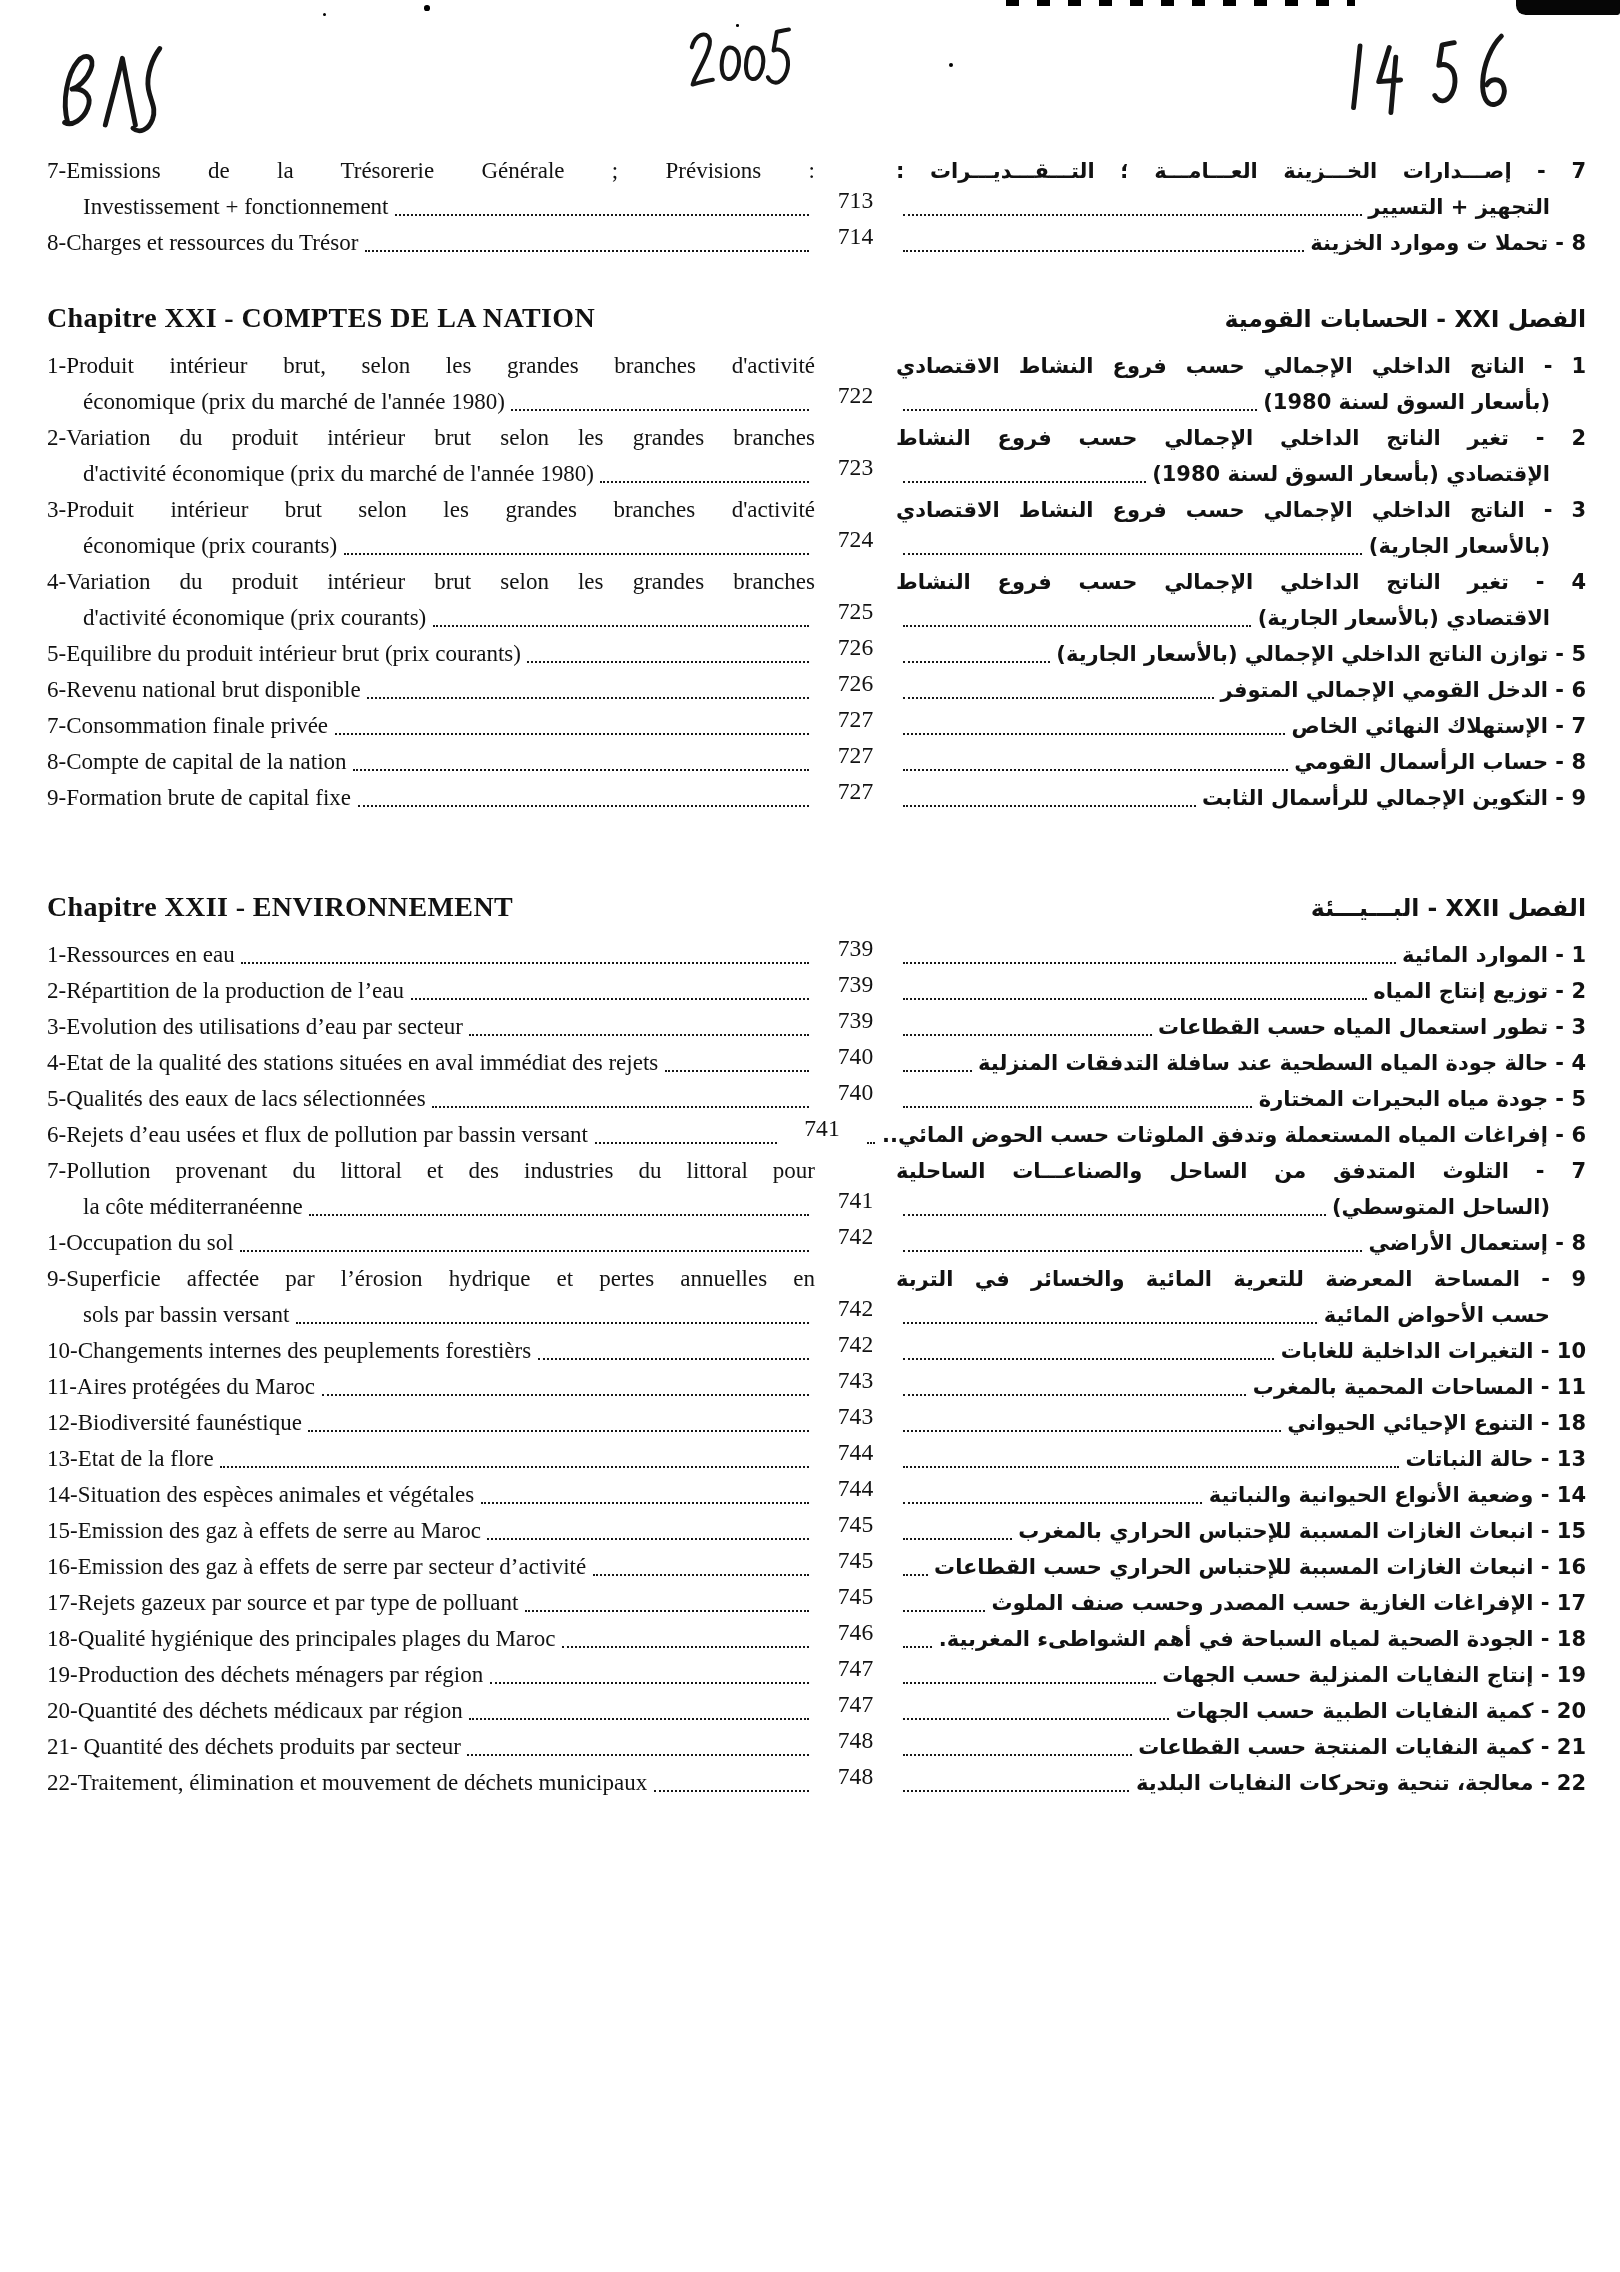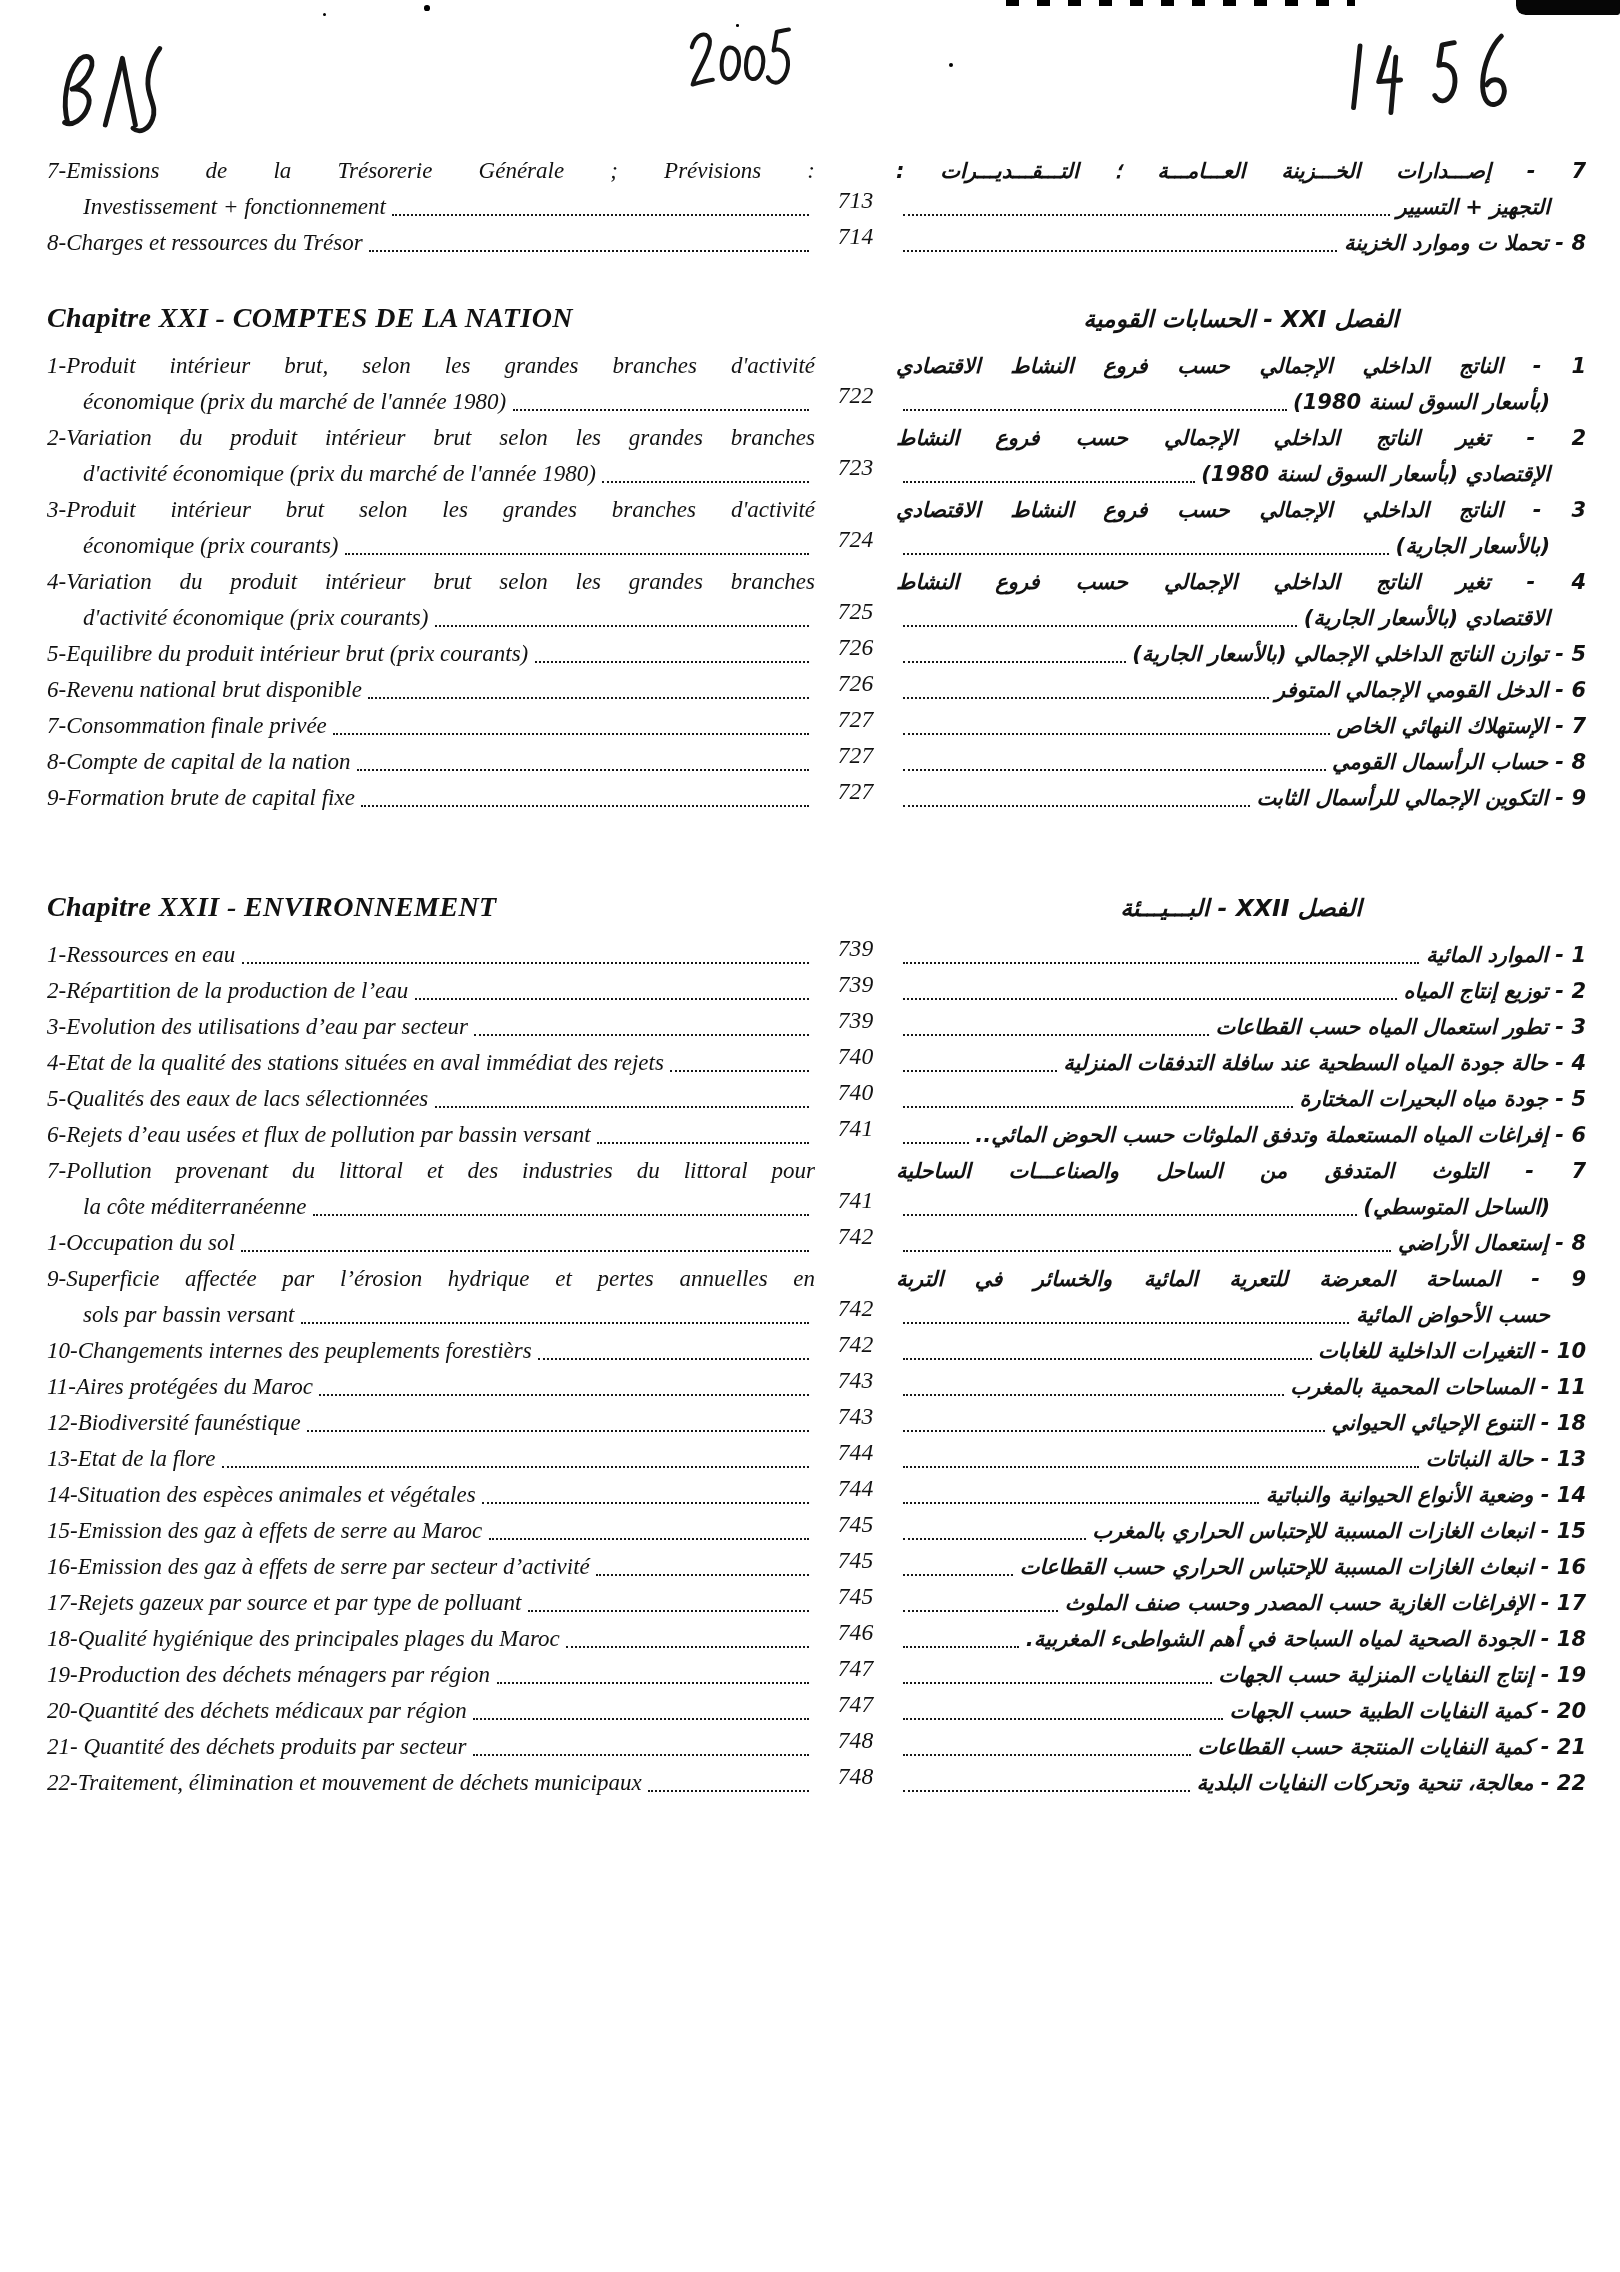--- a/index.html
+++ b/index.html
@@ -21,27 +21,27 @@
   .speck.s3{left:949px;top:63px;width:4.1px;height:4.1px;}
   .speck.s4{left:736px;top:24.4px;width:3.3px;height:2.4px;}
   
   .hw{position:absolute;}
   .hw svg{display:block;}
   .hw path{fill:none;stroke:#151515;stroke-linecap:round;stroke-linejoin:round;}
   .hw-bas{left:50px;top:42px;}
   .hw-2005{left:685px;top:23px;}
   .hw-1456{left:1342px;top:28px;}
   
-  .toc{position:absolute;left:0;top:0;width:1620px;padding:153px 34px 0 47px;box-sizing:border-box;font-style:italic;}
+  .toc{position:absolute;left:0;top:0;width:1620px;padding:153px 34px 0 47px;box-sizing:border-box;}
   .sec{display:block;}
   .hrow{display:flex;align-items:baseline;}
   .sec1 .hrow{margin:36px 0 8.1px;}
   .sec2 .hrow{margin:70px 0 8.1px;}
   .hfr{width:849px;font-weight:bold;font-size:28px;line-height:42px;letter-spacing:0.4px;}
-  .har{flex:1;direction:rtl;font-family:"DejaVu Sans",sans-serif;font-weight:bold;font-size:23.6px;line-height:42px;text-align:center;}
+  .har{flex:1;direction:rtl;font-family:"DejaVu Sans",sans-serif;font-weight:bold;font-size:23.6px;line-height:42px;}
   .row{display:flex;align-items:flex-end;}
   .frc{width:768px;font-size:23px;}
   .arc{flex:1;direction:rtl;font-family:"DejaVu Sans",sans-serif;font-weight:bold;font-size:21px;}
   .line{line-height:36px;min-height:36px;}
   .cont{padding-inline-start:36px;}
   .just{text-align:justify;text-align-last:justify;}
   .lline{display:flex;align-items:flex-end;}
   .lline .txt{white-space:nowrap;}
   .leader{flex:1 1 0;min-width:8.1px;border-bottom:2.4px dotted #161616;margin:0 6.5px 9px 6.5px;}
   .pg{width:81px;text-align:center;font-size:23.6px;line-height:36px;transform:translateY(-7.3px);align-self:flex-end;}

